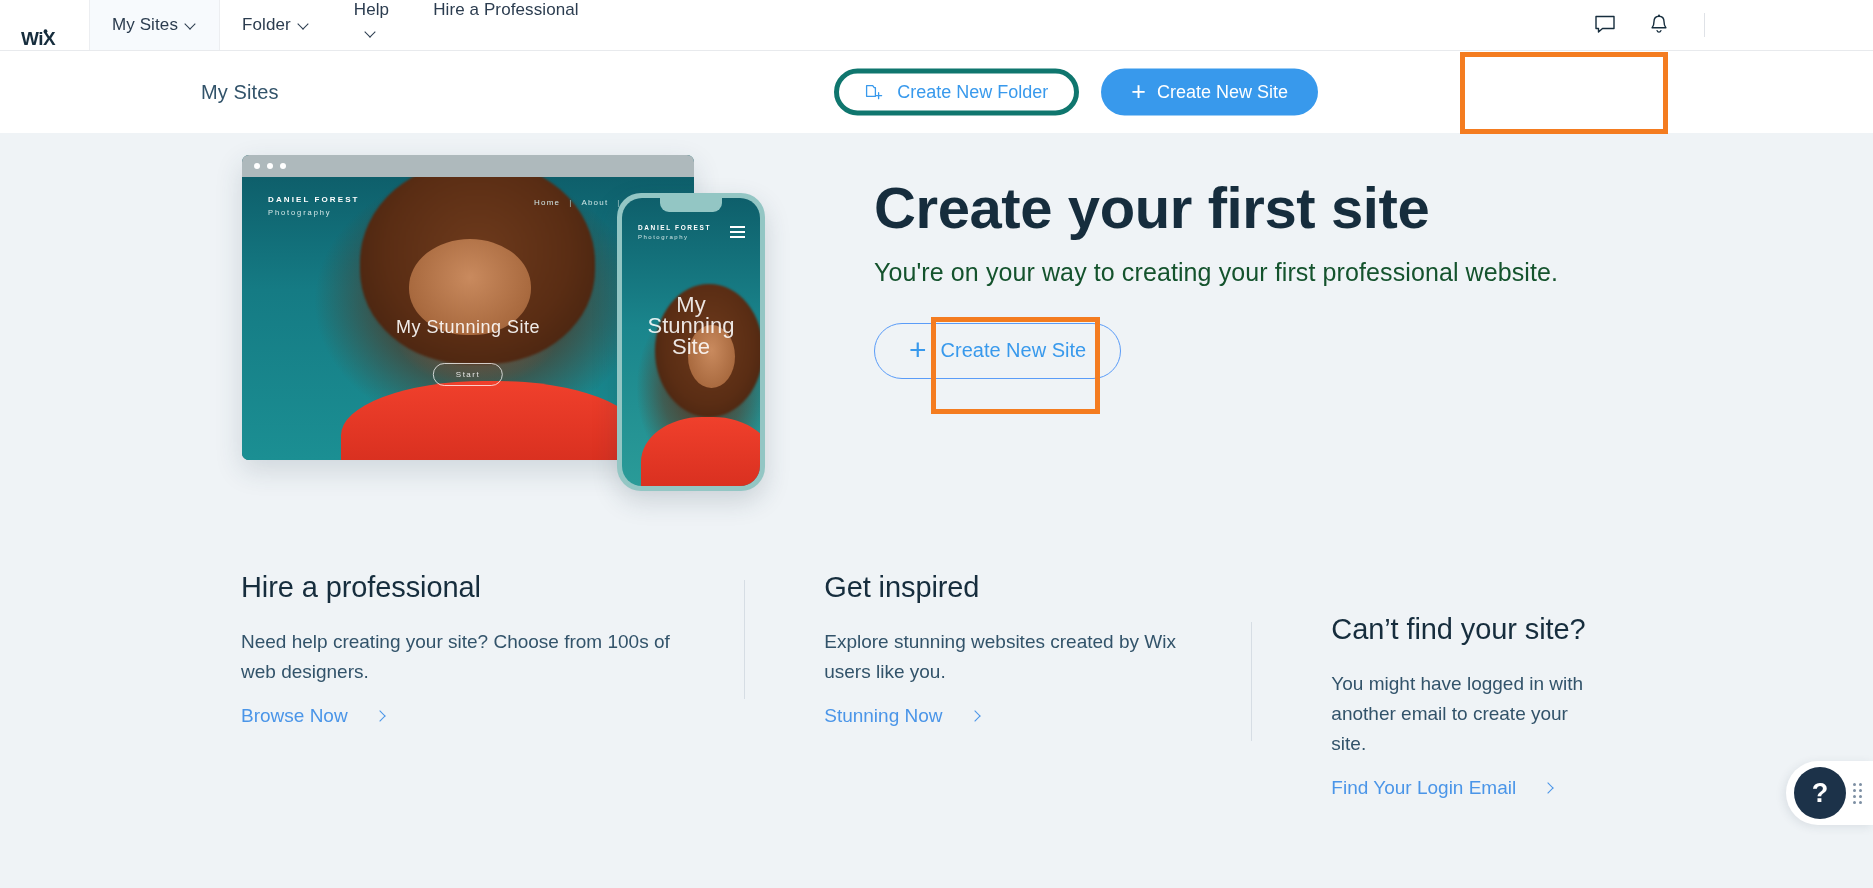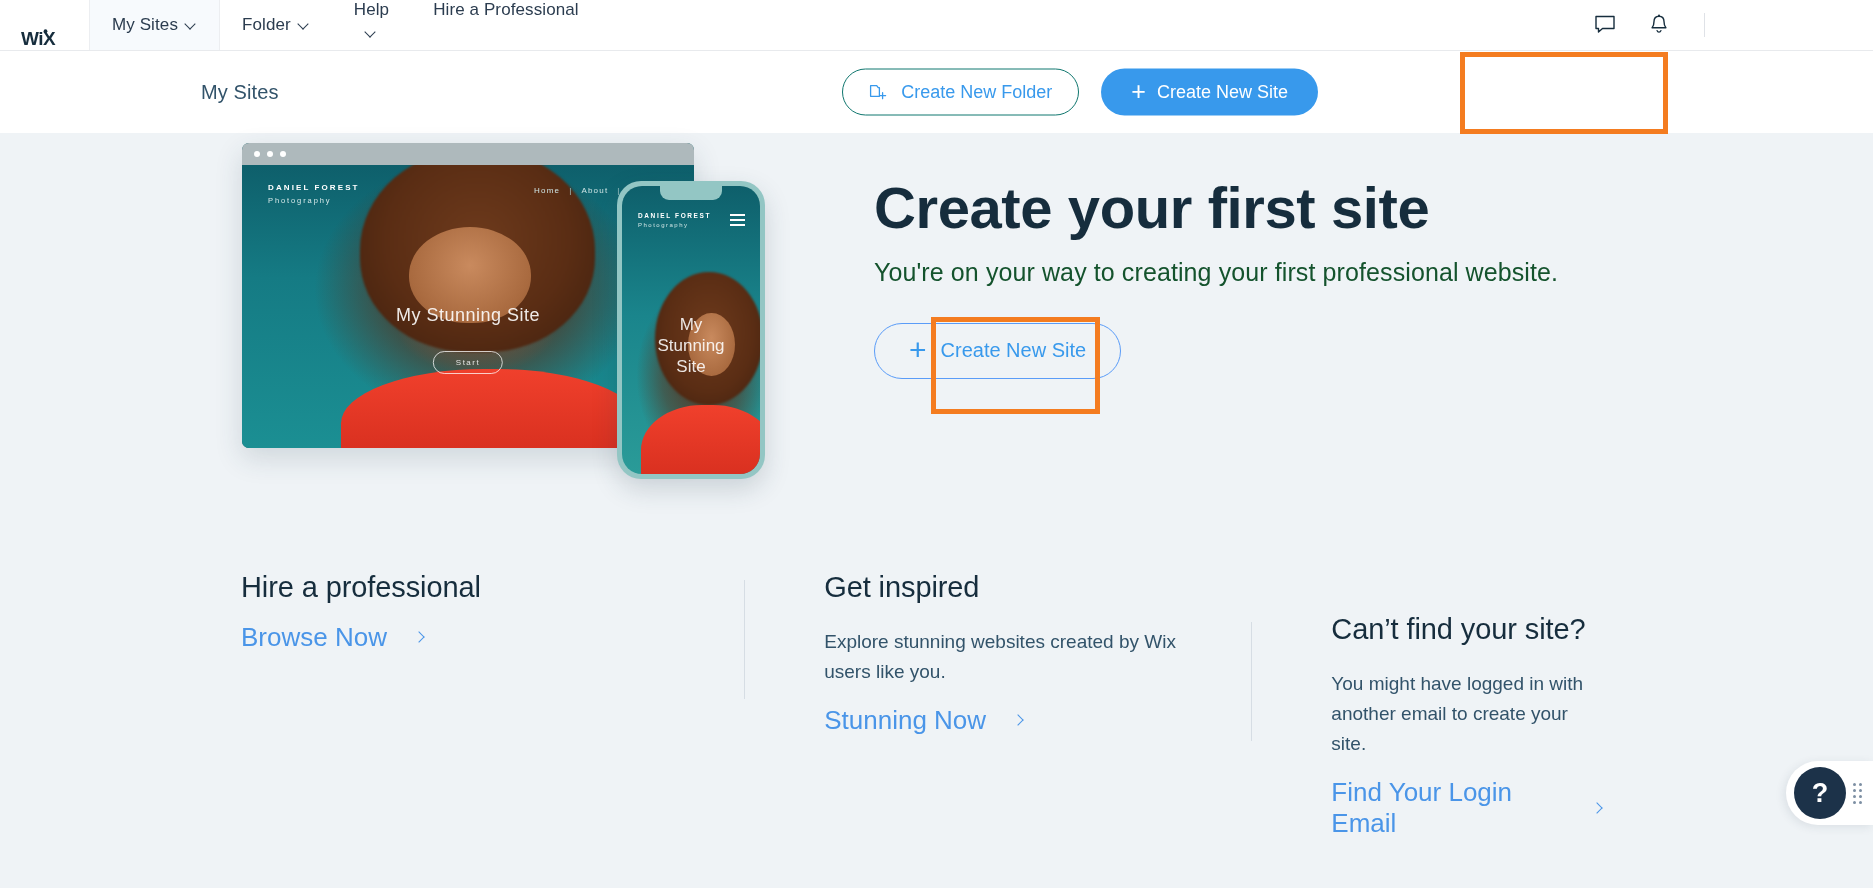--- a/index.html
+++ b/index.html
@@ -63,21 +63,21 @@
     position: absolute; left: 201px; top: 50%; transform: translateY(-50%);
     font-size: 20px; color: #32536a; letter-spacing: .1px;
   }
   .subheader-actions {
     position: absolute; right: 555px; top: 50%; transform: translateY(-50%);
     display: flex; align-items: center; gap: 22px;
   }
   .btn-folder {
     display: flex; align-items: center; gap: 11px;
     height: 47px; padding: 0 26px;
-    border: 1px solid #0f766e; border-radius: 24px;
+    border: 5px solid #0f766e; border-radius: 24px;
     background: #ffffff; color: #3899ec;
     font-size: 18px; font-family: "Liberation Sans", sans-serif;
     cursor: pointer; white-space: nowrap;
   }
   .btn-newsite-primary {
     display: flex; align-items: center; gap: 11px;
     height: 47px; padding: 0 30px;
     border: none; border-radius: 24px;
     background: #3899ec; color: #ffffff;
     font-size: 18px; font-family: "Liberation Sans", sans-serif;
@@ -94,21 +94,21 @@
   .hl-hero { left: 931px; top: 317px; width: 169px; height: 97px; }
 
   
   .main {
     position: absolute; top: 133px; left: 0;
     width: 1873px; height: 755px;
     background: #eff3f6;
   }
 
   
-  .mockup { position: absolute; left: 242px; top: 10px; width: 530px; height: 340px; }
+  .mockup { position: absolute; left: 242px; top: 22px; width: 530px; height: 340px; }
   .browser {
     position: absolute; left: 0; top: 0; width: 452px; height: 305px;
     border-radius: 7px; overflow: hidden;
     box-shadow: 0 10px 28px rgba(40,60,80,.16);
     background: #0d5b66;
   }
   .browser-bar {
     height: 22px; background: #aeb9bc; display: flex; align-items: center; padding-left: 12px; gap: 7px;
   }
   .dot { width: 6px; height: 6px; border-radius: 50%; background: #ffffff; }
@@ -175,21 +175,21 @@
     position: absolute; left: 50%; transform: translateX(-50%); top: 0;
     width: 62px; height: 14px; background: #93c6c4; border-radius: 0 0 9px 9px; z-index: 3;
   }
   .ph-brand { position: absolute; left: 16px; top: 26px; color: #fff; z-index: 3; }
   .ph-brand .b1 { font-size: 6.5px; letter-spacing: 1.6px; font-weight: 700; }
   .ph-brand .b2 { font-size: 6px; letter-spacing: 1.5px; color: #cfe5e5; margin-top: 3px; }
   .burger { position: absolute; right: 15px; top: 28px; z-index: 3; }
   .burger i { display: block; width: 15px; height: 1.6px; background: #fff; margin-bottom: 3.5px; }
   .ph-title {
     position: absolute; left: 0; right: 0; top: 96px; text-align: center; z-index: 3;
-    color: rgba(255,255,255,.88); font-size: 17px; line-height: 21px; margin-top: 32px;
+    color: rgba(255,255,255,.88); font-size: 22px; line-height: 21px;
   }
   .ph-hair {
     position: absolute; left: 24%; top: 30%; width: 78%; height: 46%;
     border-radius: 50%;
     background: radial-gradient(ellipse at 50% 45%, #6d3a1c 0%, #5a2d14 58%, #3e1f0e 100%);
     filter: blur(1px);
   }
   .ph-face {
     position: absolute; left: 48%; top: 44%; width: 34%; height: 22%;
     border-radius: 50%;
@@ -238,21 +238,21 @@
     position: absolute; left: 0; top: 9px; width: 1px; height: 119px; background: #d6dde4;
   }
   .card h3 {
     font-size: 29px; font-weight: 400; color: #162d3d; letter-spacing: -.1px;
   }
   .card p {
     margin-top: 23px; font-size: 19px; line-height: 30px; color: #32536a;
   }
   .card-link {
     margin-top: 18px; display: inline-flex; align-items: center; gap: 28px;
-    font-size: 26px; color: #4a95e8; cursor: pointer;
+    font-size: 19px; color: #4a95e8; cursor: pointer;
   }
   .arr { display: inline-block; width: 9px; height: 9px; position: relative; }
   .arr::before {
     content: ""; position: absolute; left: 0; top: 0;
     width: 7px; height: 7px;
     border-right: 1.6px solid #4a95e8; border-top: 1.6px solid #4a95e8;
     transform: rotate(45deg);
   }
 
   
@@ -410,20 +410,21 @@
     <div class="hero-sub">You're on your way to creating your first professional website.</div>
     <button class="btn-newsite-ghost">
       <span class="plus-glyph">+</span>
       <span>Create New Site</span>
     </button>
   </div>
 
   <div class="cards">
     <div class="card c1">
       <h3>Hire a professional</h3>
+      <p>Need help creating your site? Choose from 100s of web designers.</p>
       <span class="card-link">
         <span>Browse Now</span>
         <span class="arr"></span>
       </span>
     </div>
 
     <div class="card c2">
       <div class="card-div"></div>
       <h3>Get inspired</h3>
       <p>Explore stunning websites created by Wix users like you.</p>

